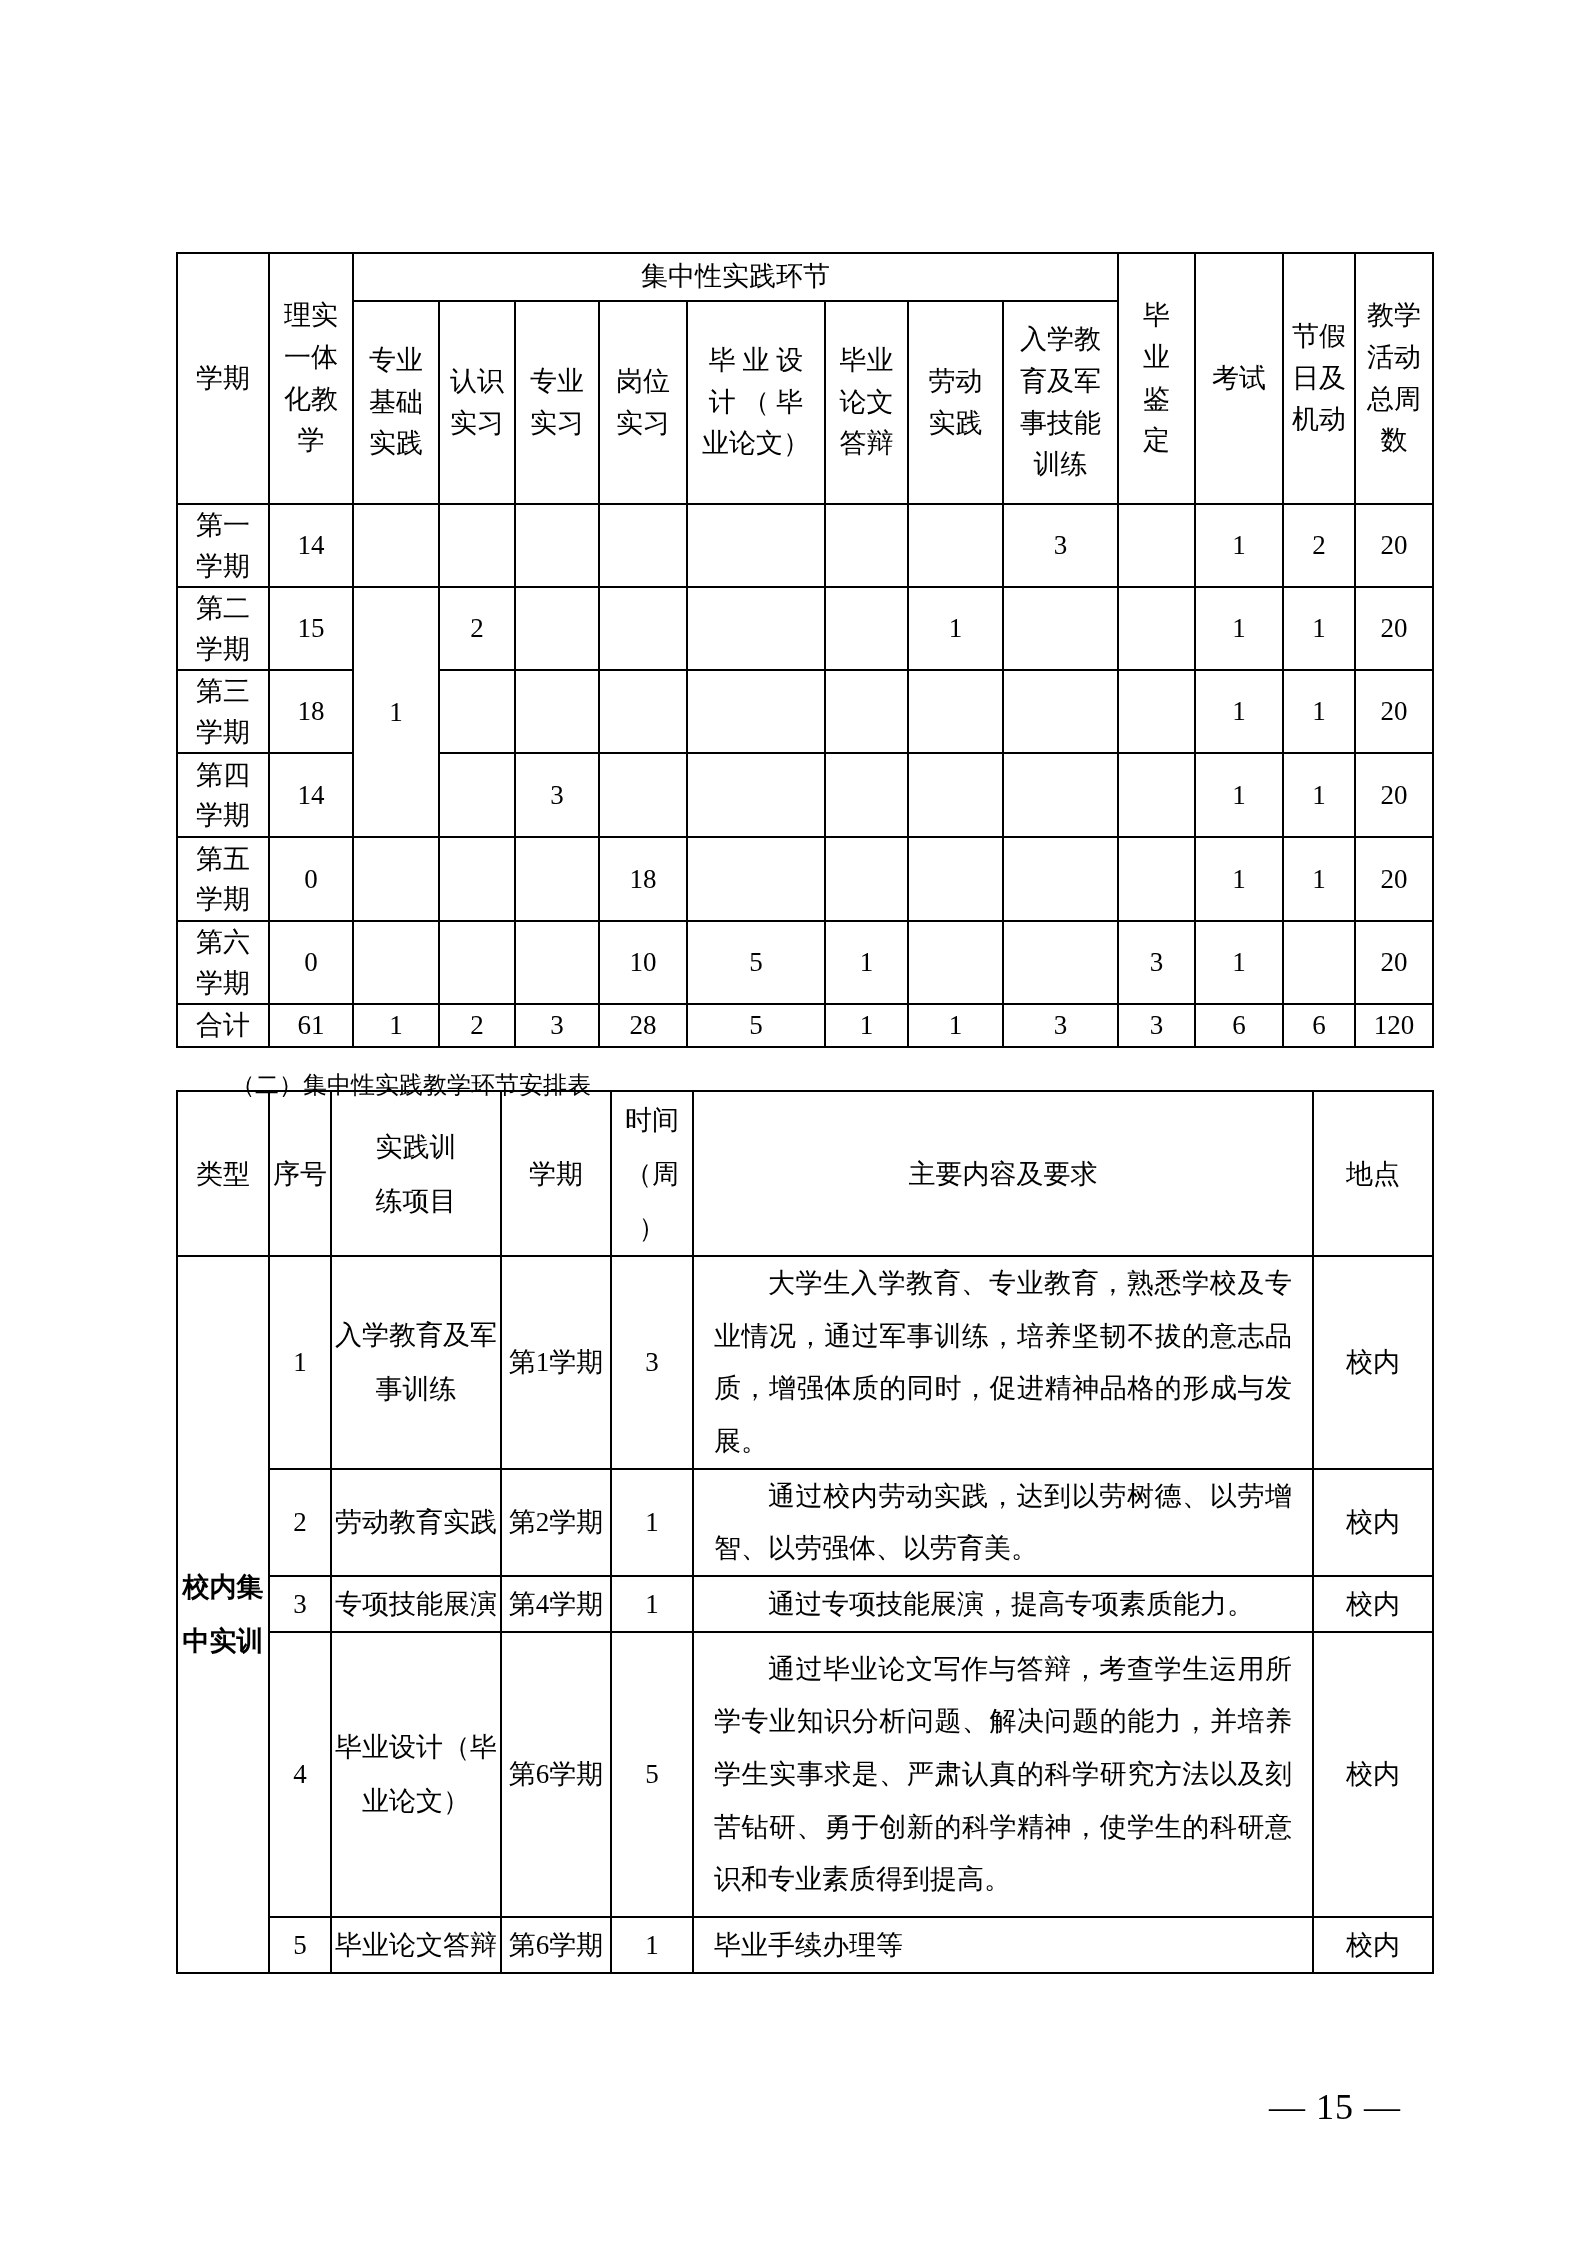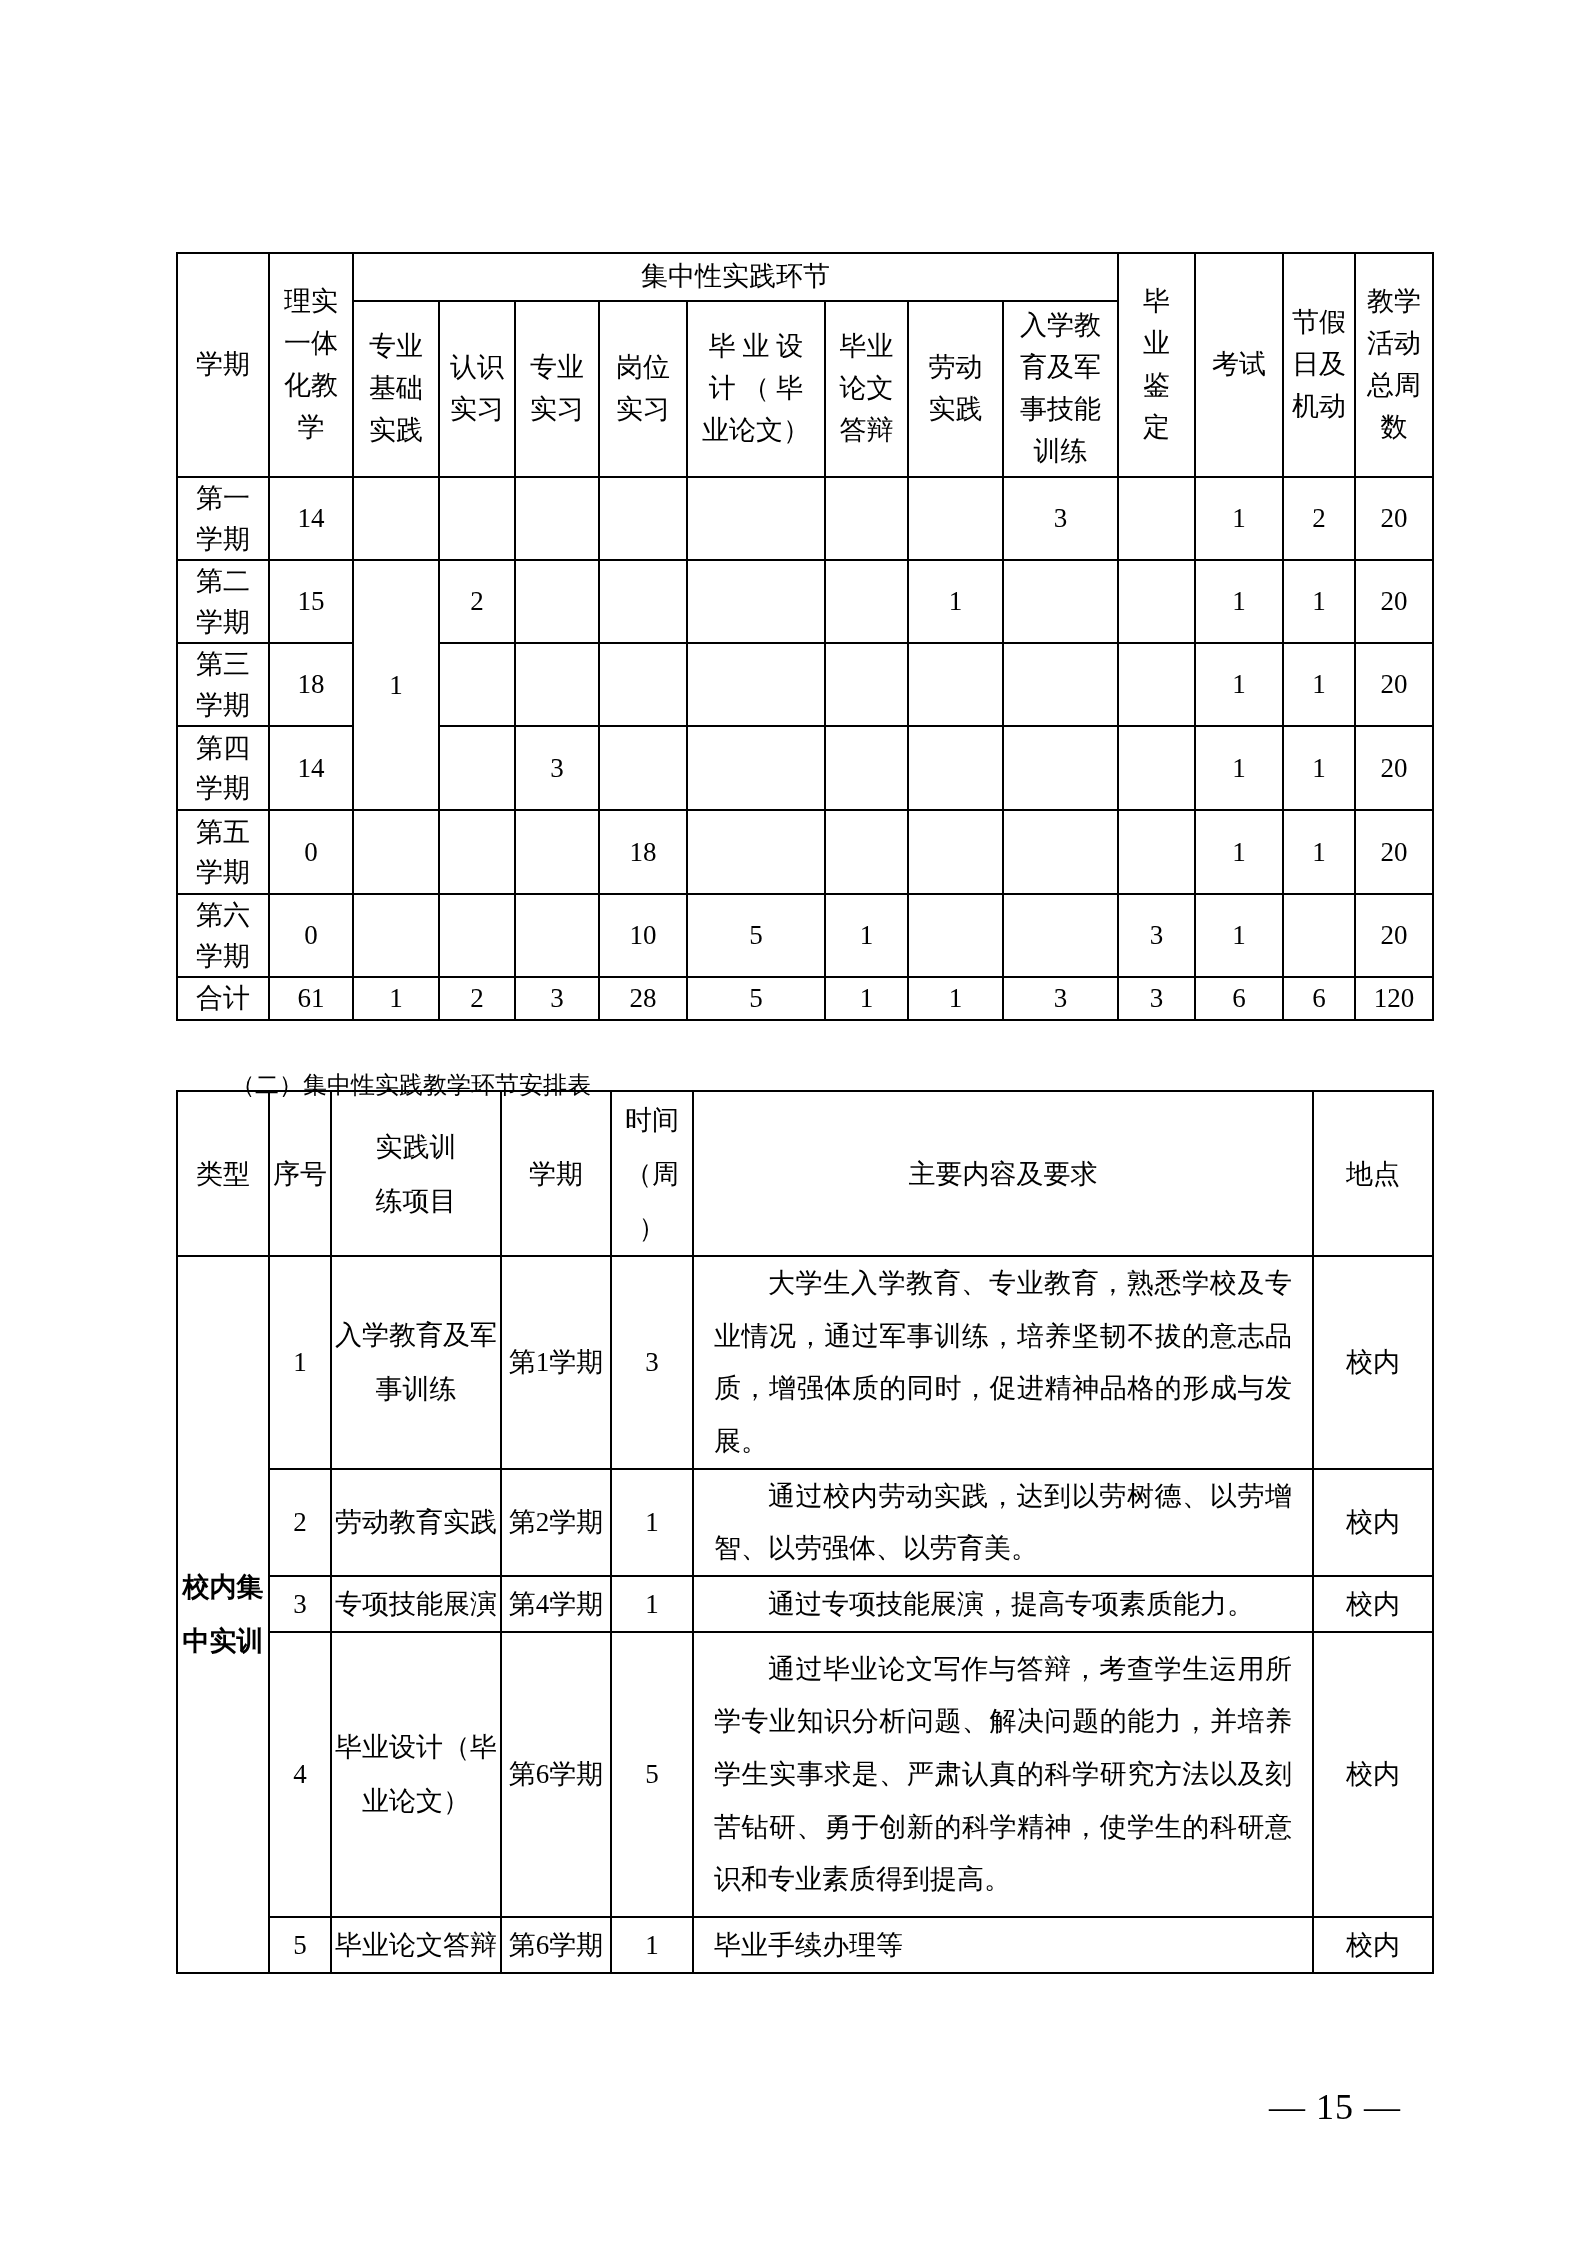--- a/index.html
+++ b/index.html
@@ -86,21 +86,21 @@
 定</td>
         <td rowspan="2" class="head">考试</td>
         <td rowspan="2" class="head pre">节假
 日及
 机动</td>
         <td rowspan="2" class="head pre">教学
 活动
 总周
 数</td>
       </tr>
-      <tr style="height:176px">
+      <tr style="height:203px">
         <td class="head pre">专业
 基础
 实践</td>
         <td class="head pre">认识
 实习</td>
         <td class="head pre">专业
 实习</td>
         <td class="head pre">岗位
 实习</td>
         <td class="head pre">毕 业 设

